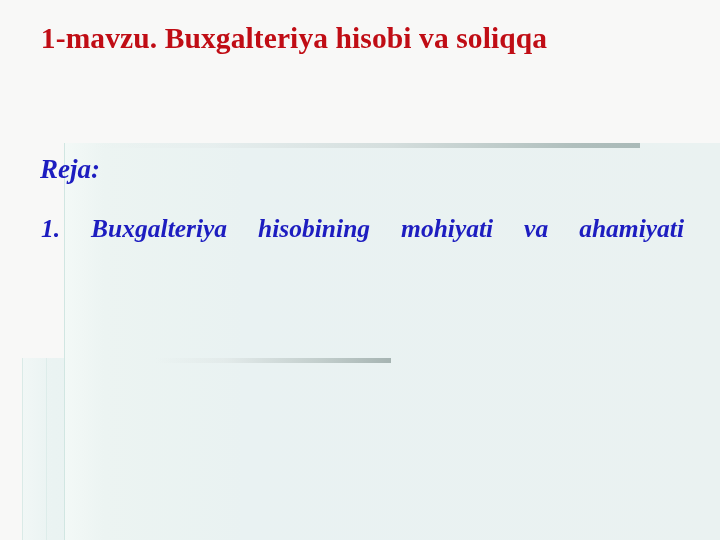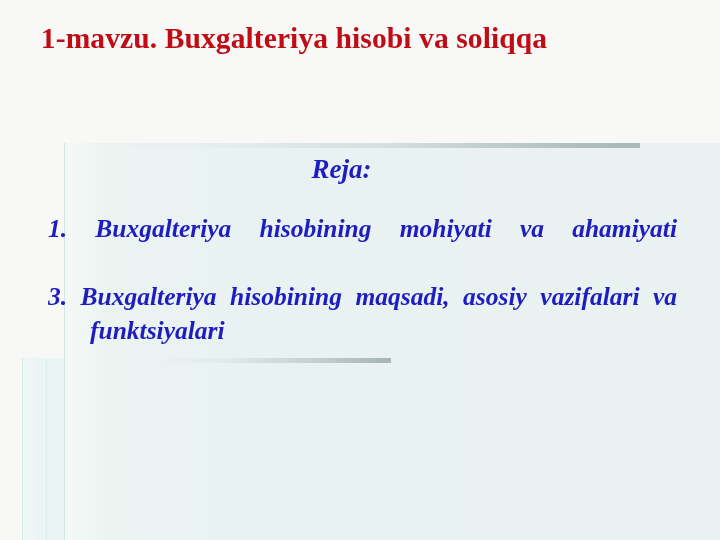--- a/index.html
+++ b/index.html
@@ -107,30 +107,29 @@
     left: 40px;
     top: 152px;
     width: 645px;
     color: #1d1dc0;
     font-family: "Liberation Serif", "DejaVu Serif", serif;
     font-weight: bold;
     font-style: italic;
   }
 
   #reja-heading {
-    text-align: center;
     font-size: 27px;
     line-height: 34px;
     padding-right: 42px;
     margin-bottom: 26px;
   }
 
   ol#plan-list {
     list-style: none;
-    margin: 8px;
+    margin: 1px;
     padding: 0;
   }
   ol#plan-list li {
     font-size: 25.5px;
     line-height: 33.5px;
     text-align: justify;
     text-justify: inter-word;
     padding-left: 42px;
     text-indent: -42px;
     margin: 0 0 1px 0;
@@ -164,21 +163,17 @@
 
   <div id="content">
 
     <div id="reja-heading">Reja:</div>
 
     <ol id="plan-list">
       <li>
         <span class="num">1. </span>
         <span class="txt">Buxgalteriya hisobining mohiyati va ahamiyati</span>
       </li>
-      <li>
-        <span class="num">3. </span>
-        <span class="txt">Buxgalteriya hisobining maqsadi, asosiy vazifalari va funktsiyalari</span>
-      </li>
     </ol>
 
   </div>
 
 </div>
 
 </body></html>

